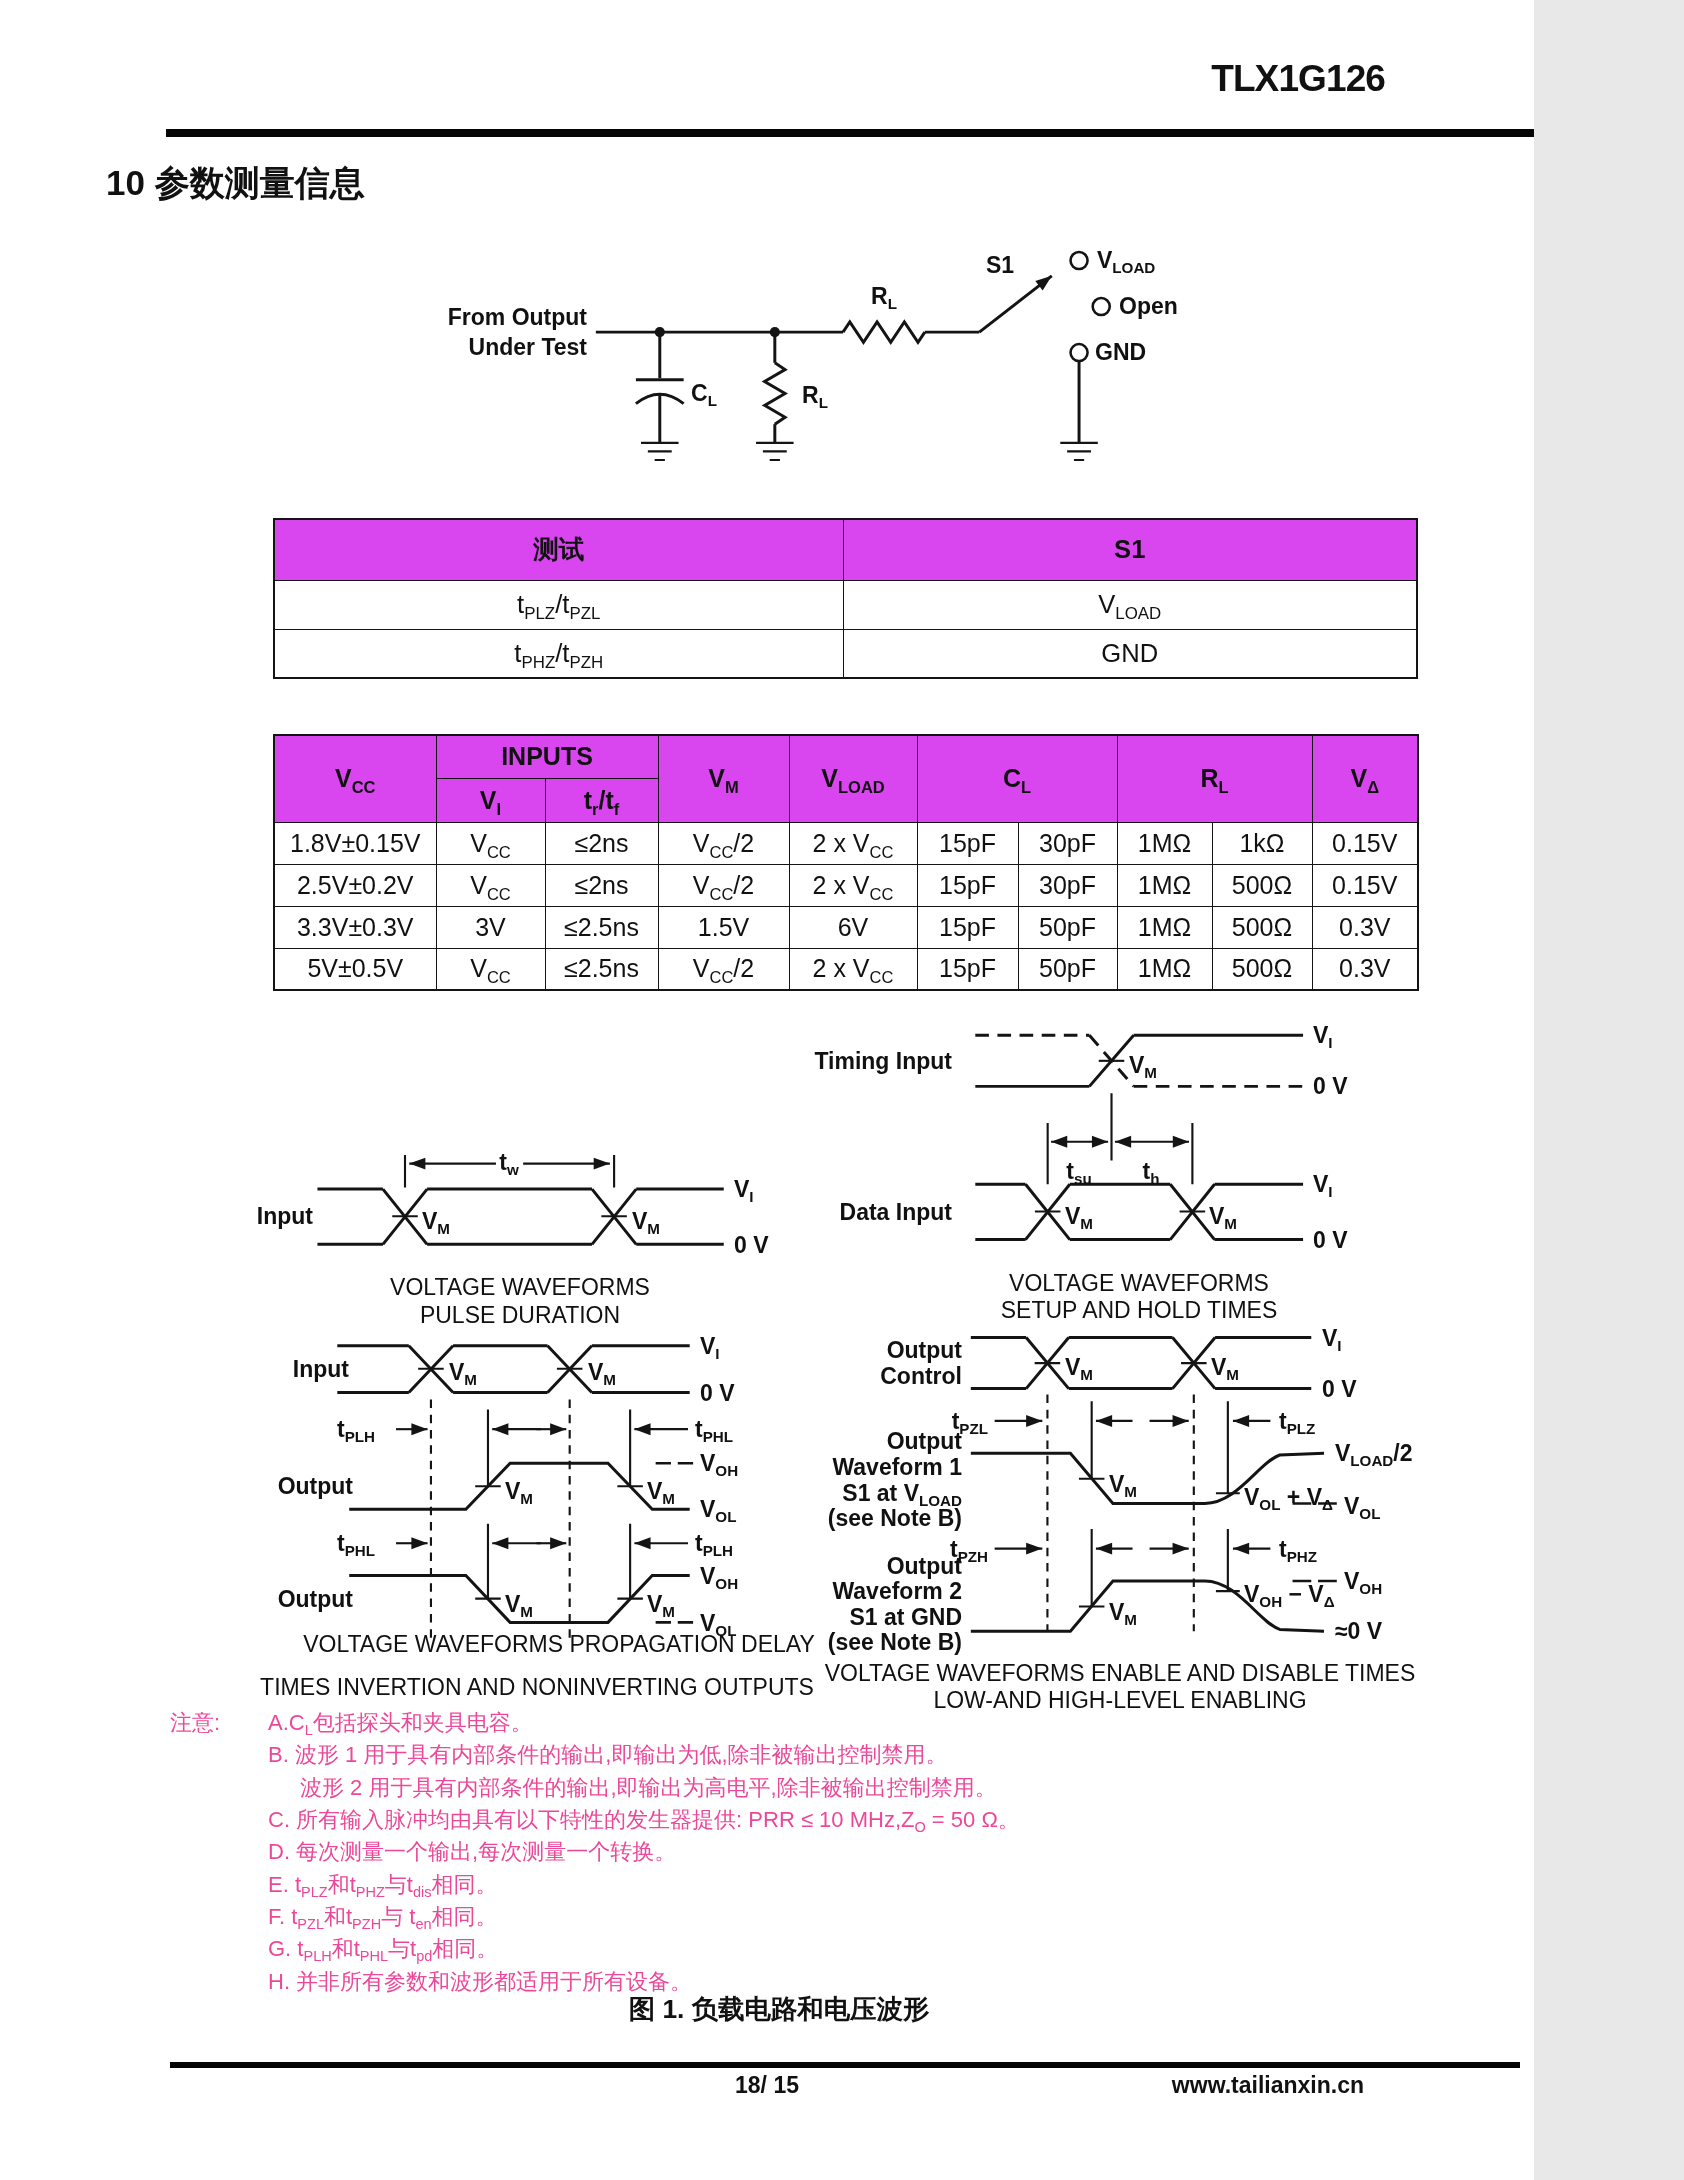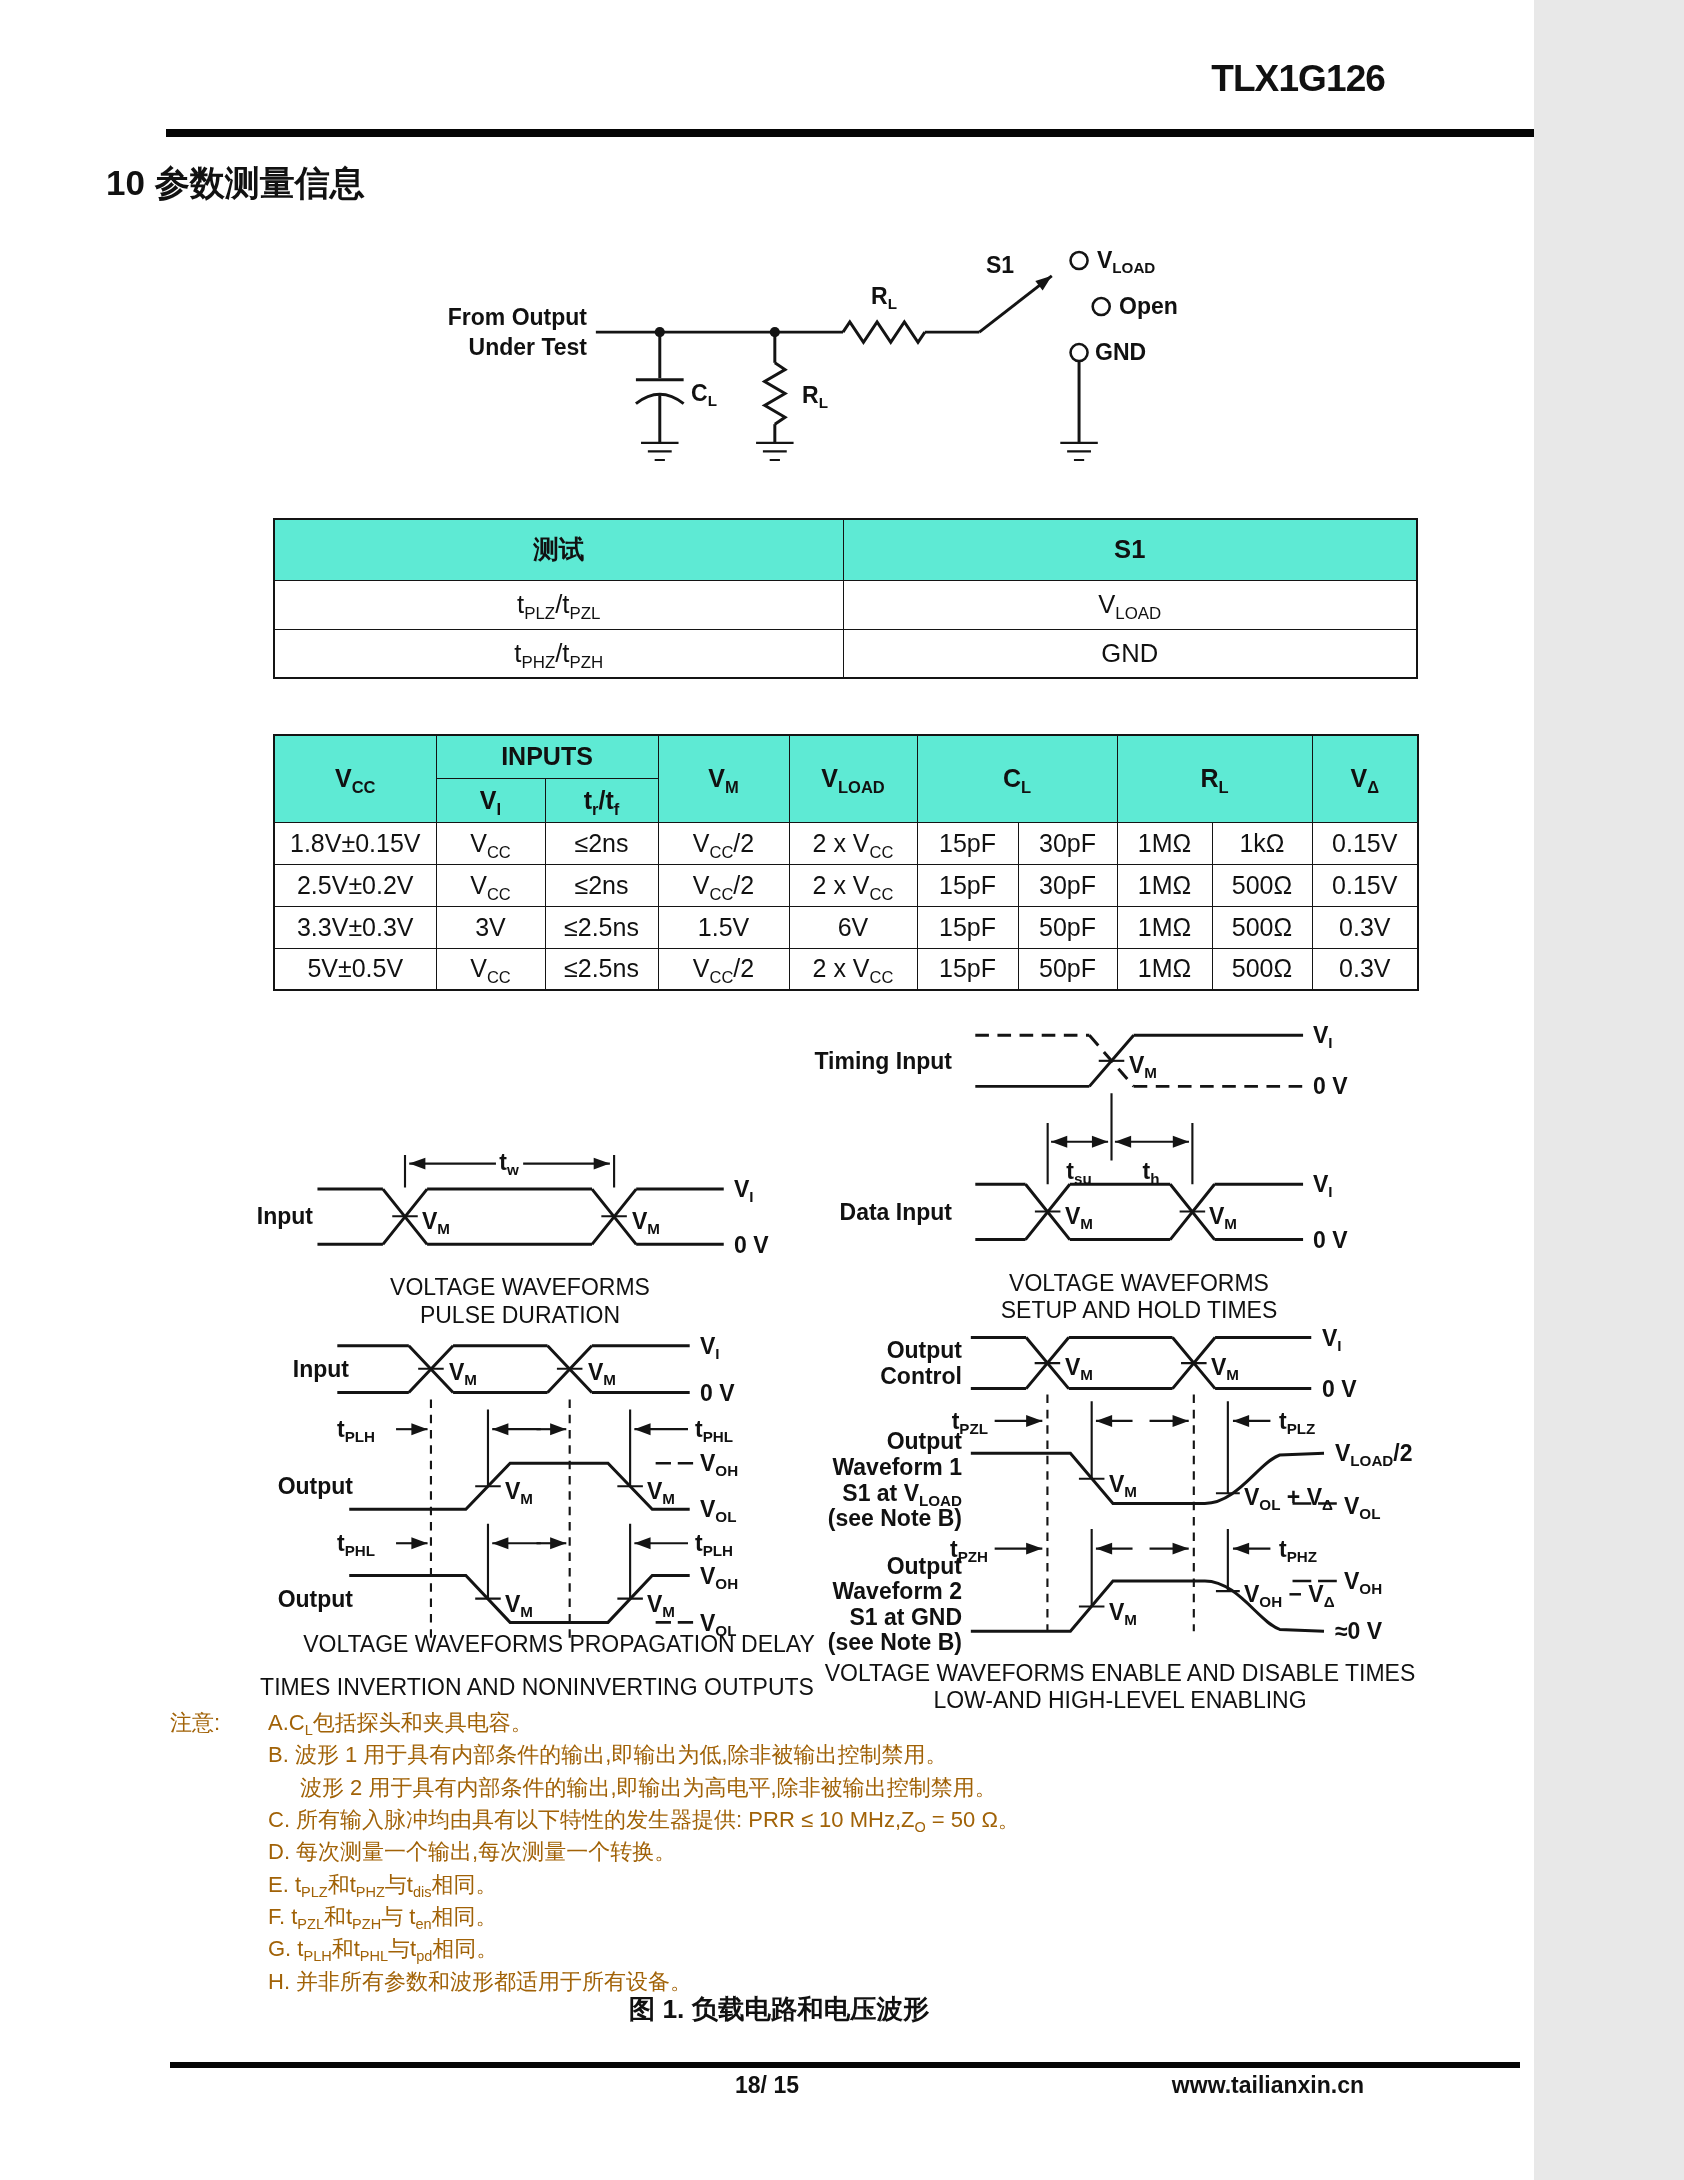--- a/index.html
+++ b/index.html
@@ -11,24 +11,24 @@
   .fig{position:absolute;}
   .fig svg{position:absolute;left:0;top:0;}
   .lbl{position:absolute;font-size:23px;font-weight:bold;white-space:nowrap;color:#111;line-height:1;}
   .lbl.ctr{transform:translate(-50%,-50%);}
   .lbl.lft{transform:translate(0,-50%);}
   .lbl.rgt{transform:translate(-100%,-50%);}
   .cap{position:absolute;font-size:23px;font-weight:normal;white-space:nowrap;transform:translate(-50%,0);color:#111;}
   sub{font-size:66%;line-height:0;}
   table.dt{position:absolute;border-collapse:collapse;table-layout:fixed;border:2.6px solid #141414;}
   table.dt th,table.dt td{border:1.7px solid #141414;text-align:center;vertical-align:middle;padding:0;}
-  table.dt th{background:#5eead4;font-weight:bold;}
+  table.dt th{background:#d946ef;font-weight:bold;}
   .t1{left:273px;top:518px;width:1143px;font-size:25.6px;}
   .t2{left:273px;top:734px;width:1143px;font-size:25px;}
-  .note{position:absolute;font-size:22px;white-space:nowrap;color:#a16207;}
+  .note{position:absolute;font-size:22px;white-space:nowrap;color:#ec4899;}
   .fig-cap{position:absolute;left:0;top:1992px;width:100%;text-align:center;font-size:26.4px;font-weight:bold;margin-left:12px;}
   .f-page{position:absolute;left:0;top:2072px;width:100%;text-align:center;font-size:23px;font-weight:bold;}
   .f-site{position:absolute;right:170px;top:2072px;font-size:23px;font-weight:bold;}
   .wave{fill:none;stroke:#141414;stroke-width:3.5px;}
   .thin{fill:none;stroke:#141414;stroke-width:2.5px;}
   .dash{fill:none;stroke:#141414;stroke-width:3.5px;stroke-dasharray:16 10;}
   .vdash{fill:none;stroke:#141414;stroke-width:2.5px;stroke-dasharray:10 8;}
   .ldash{fill:none;stroke:#141414;stroke-width:3px;}
 </style>
 </head>

